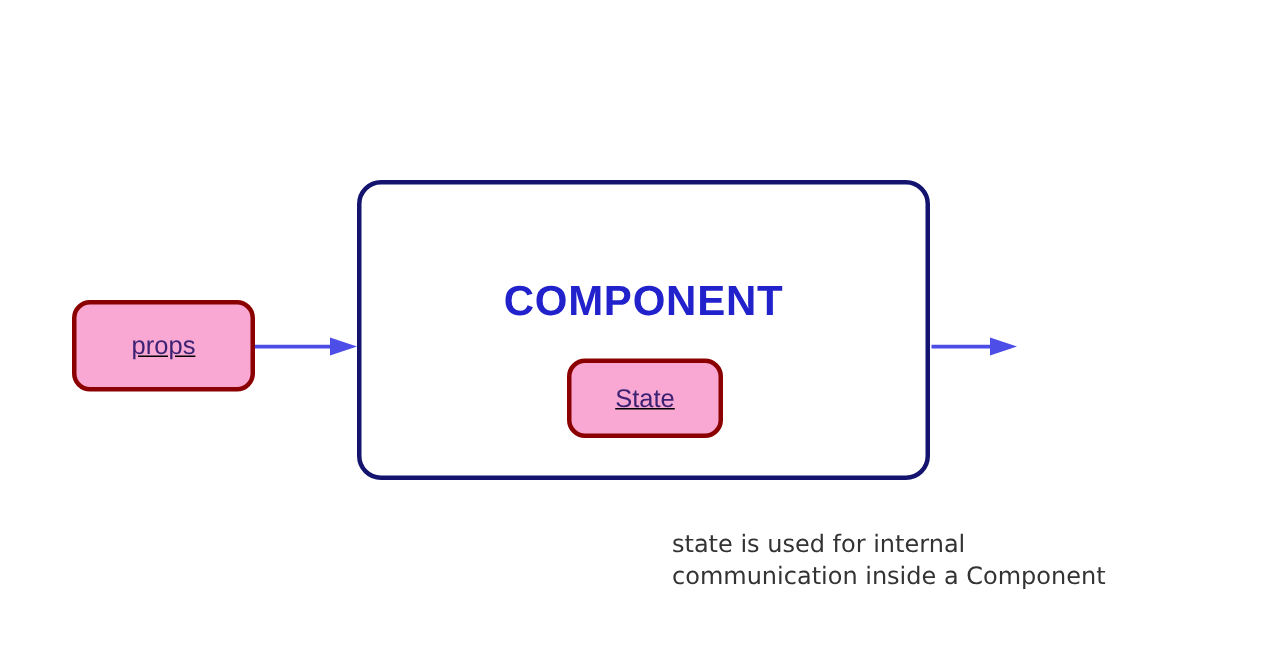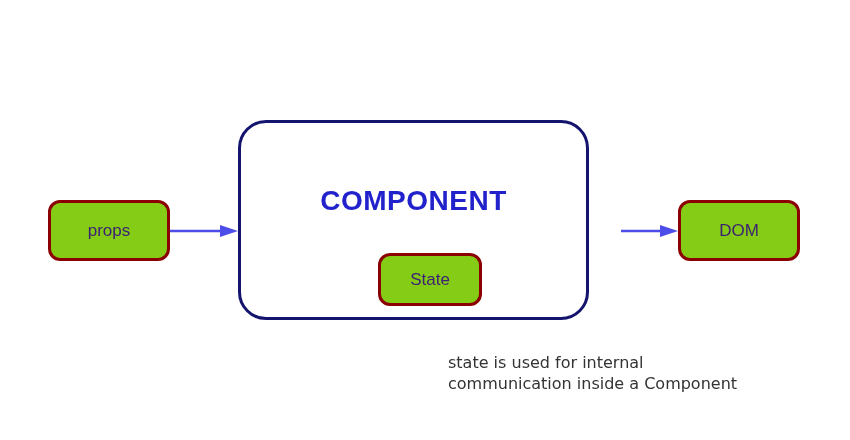--- a/index.html
+++ b/index.html
@@ -21,52 +21,53 @@
     position: relative;
     width: 850px;
     height: 440px;
     background: var(--background);
     overflow: hidden;
   }
   .node {
     position: absolute;
     border: 3px solid var(--node-border-red);
     border-radius: 12px;
-    background: #84cc16;
+    background: #f9a8d4;
     display: flex;
     align-items: center;
     justify-content: center;
+    text-decoration: underline;
   }
   .node .label {
     color: var(--node-label);
     font-size: 17px;
     line-height: 1;
   }
   .node-props { left: 48px;  top: 200px; width: 122px; height: 61px; }
   .node-dom   { left: 678px; top: 200px; width: 122px; height: 61px; }
   .component-box {
     position: absolute;
     left: 238px; top: 120px;
-    width: 351px; height: 200px;
+    width: 382px; height: 200px;
     border: 3px solid var(--component-border);
-    border-radius: 28px;
+    border-radius: 16px;
     background: #ffffff;
   }
   .component-title {
     position: absolute;
     left: 0; top: 62px;
     width: 100%;
     text-align: center;
     font-weight: bold;
     font-size: 28px;
     letter-spacing: 0.5px;
     color: var(--component-title);
   }
   .node-state {
-    left: 137px; top: 130px;
+    left: 137px; top: 116px;
     width: 104px; height: 53px;
   }
   .arrow-svg { position: absolute; overflow: visible; }
   .arrow-props { left: 170px; top: 224px; }
   .arrow-dom   { left: 621px; top: 224px; }
   .arrow-line { stroke: var(--arrow); stroke-width: 2.5; }
   .arrow-head { fill: var(--arrow); }
   .caption {
     position: absolute;
     left: 448px; top: 352px;
@@ -96,20 +97,17 @@
     <div class="node node-state">
       <span class="label">State</span>
     </div>
   </div>
 
   <svg class="arrow-svg arrow-dom" width="57" height="14">
     <line class="arrow-line" x1="0" y1="7" x2="41" y2="7"></line>
     <polygon class="arrow-head" points="57,7 39,1 39,13"></polygon>
   </svg>
 
-  <div class="node node-dom">
-    <span class="label">DOM</span>
-  </div>
 
   <div class="caption">state is used for internal
 communication inside a Component</div>
 
 </div>
 
 </body></html>

